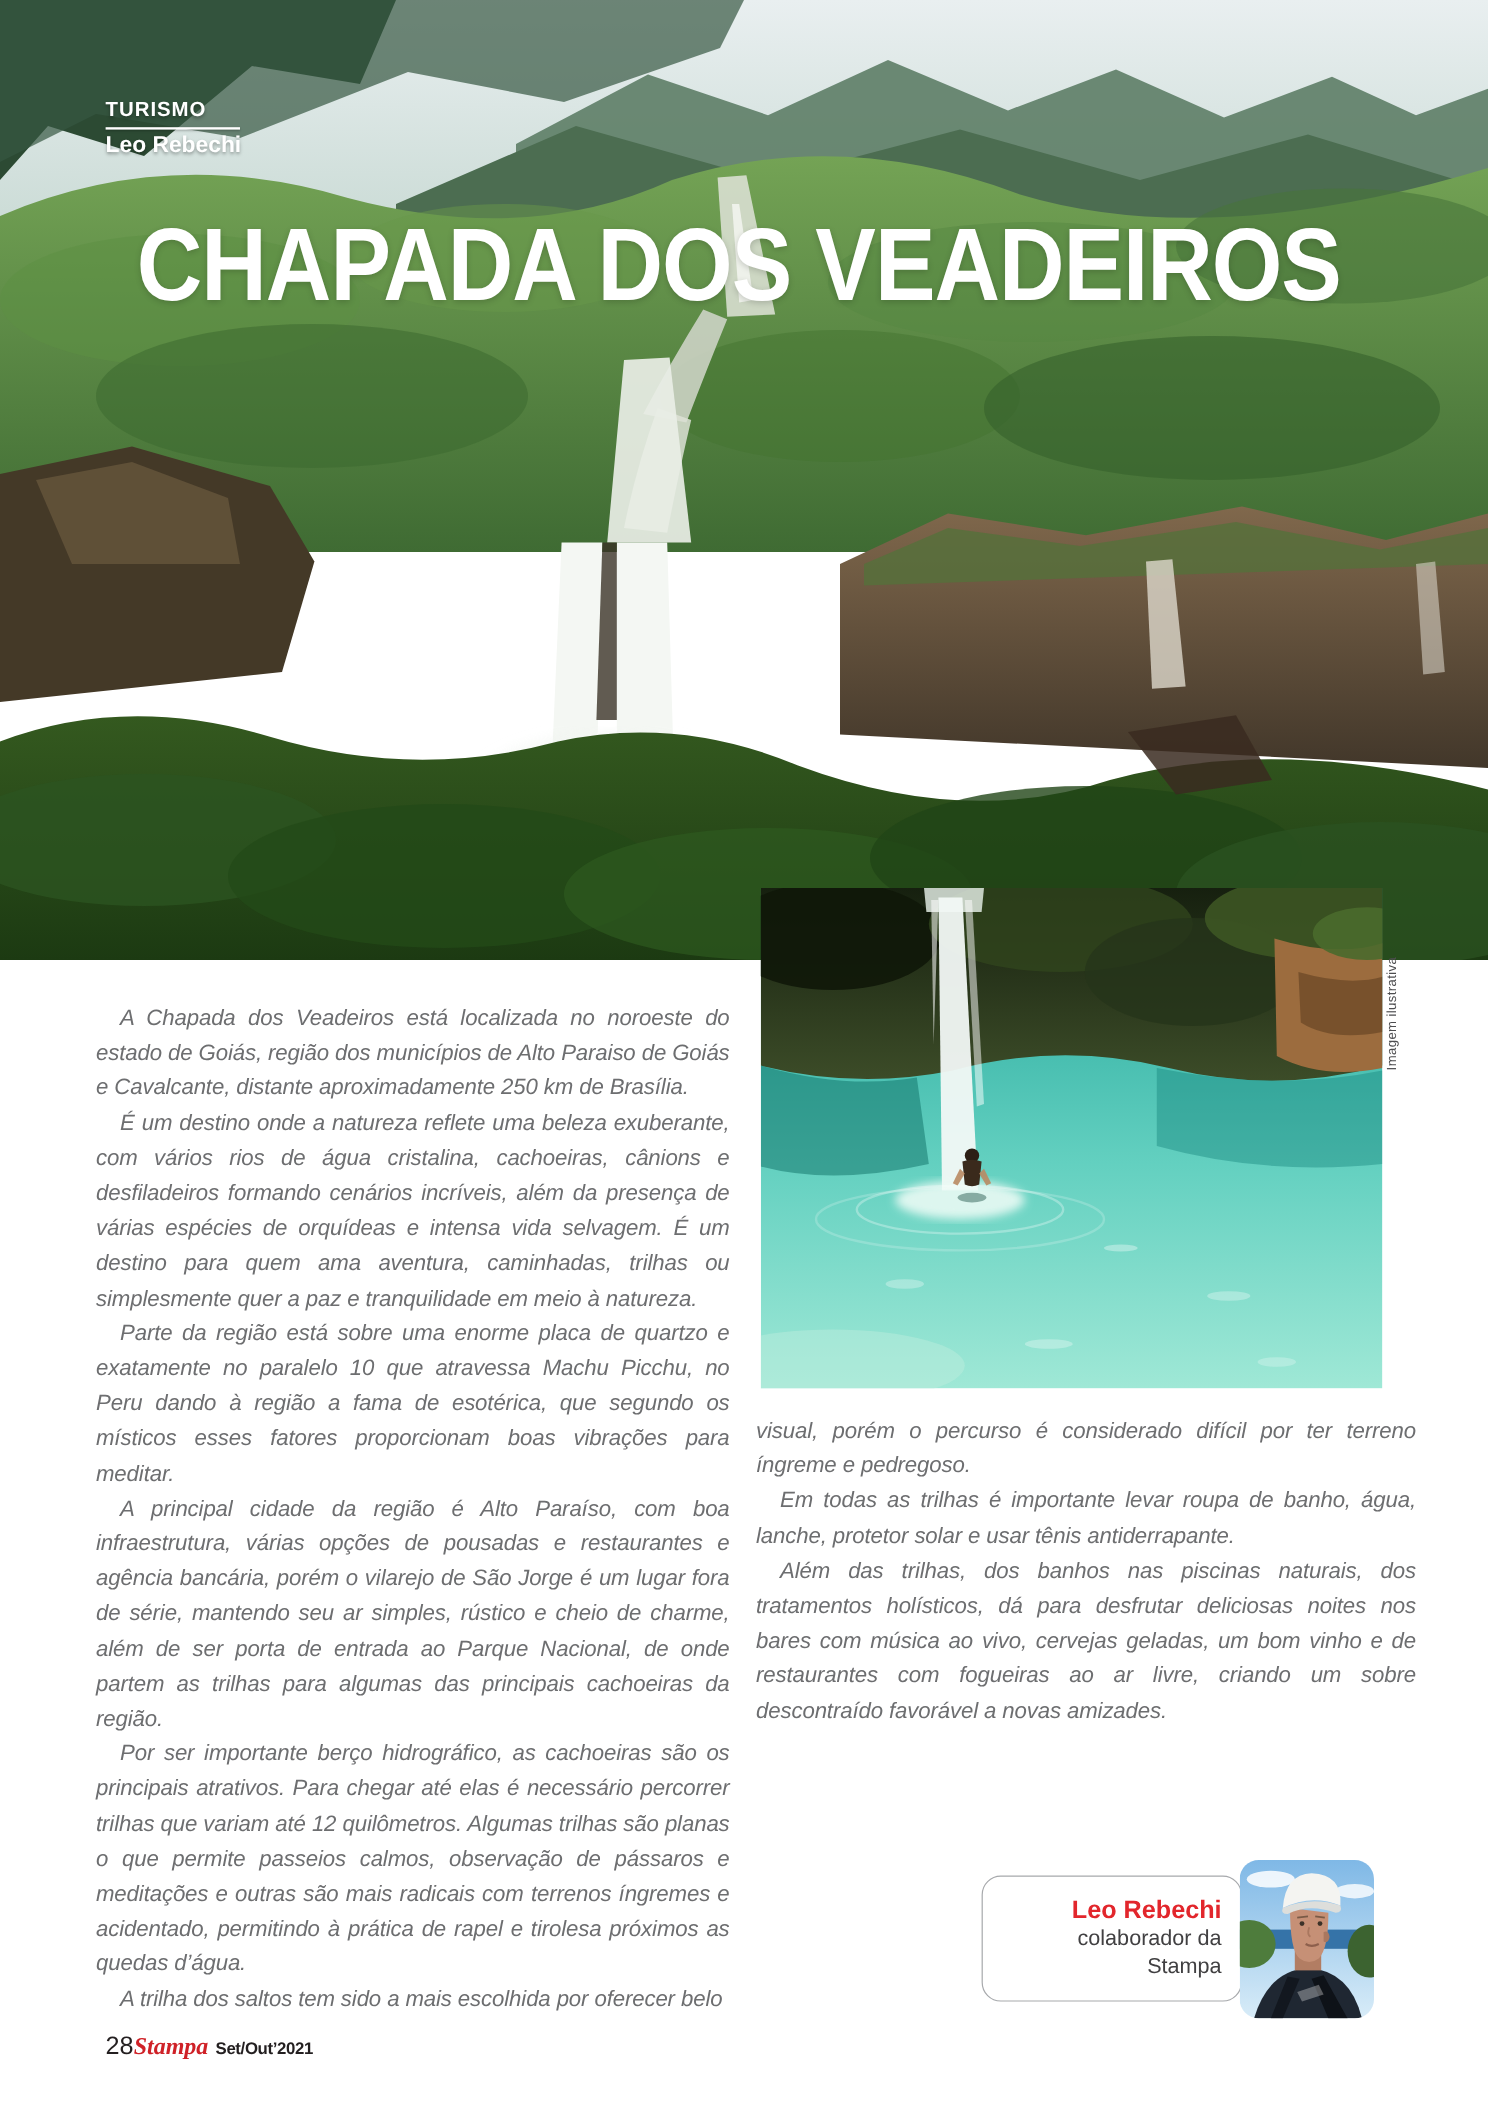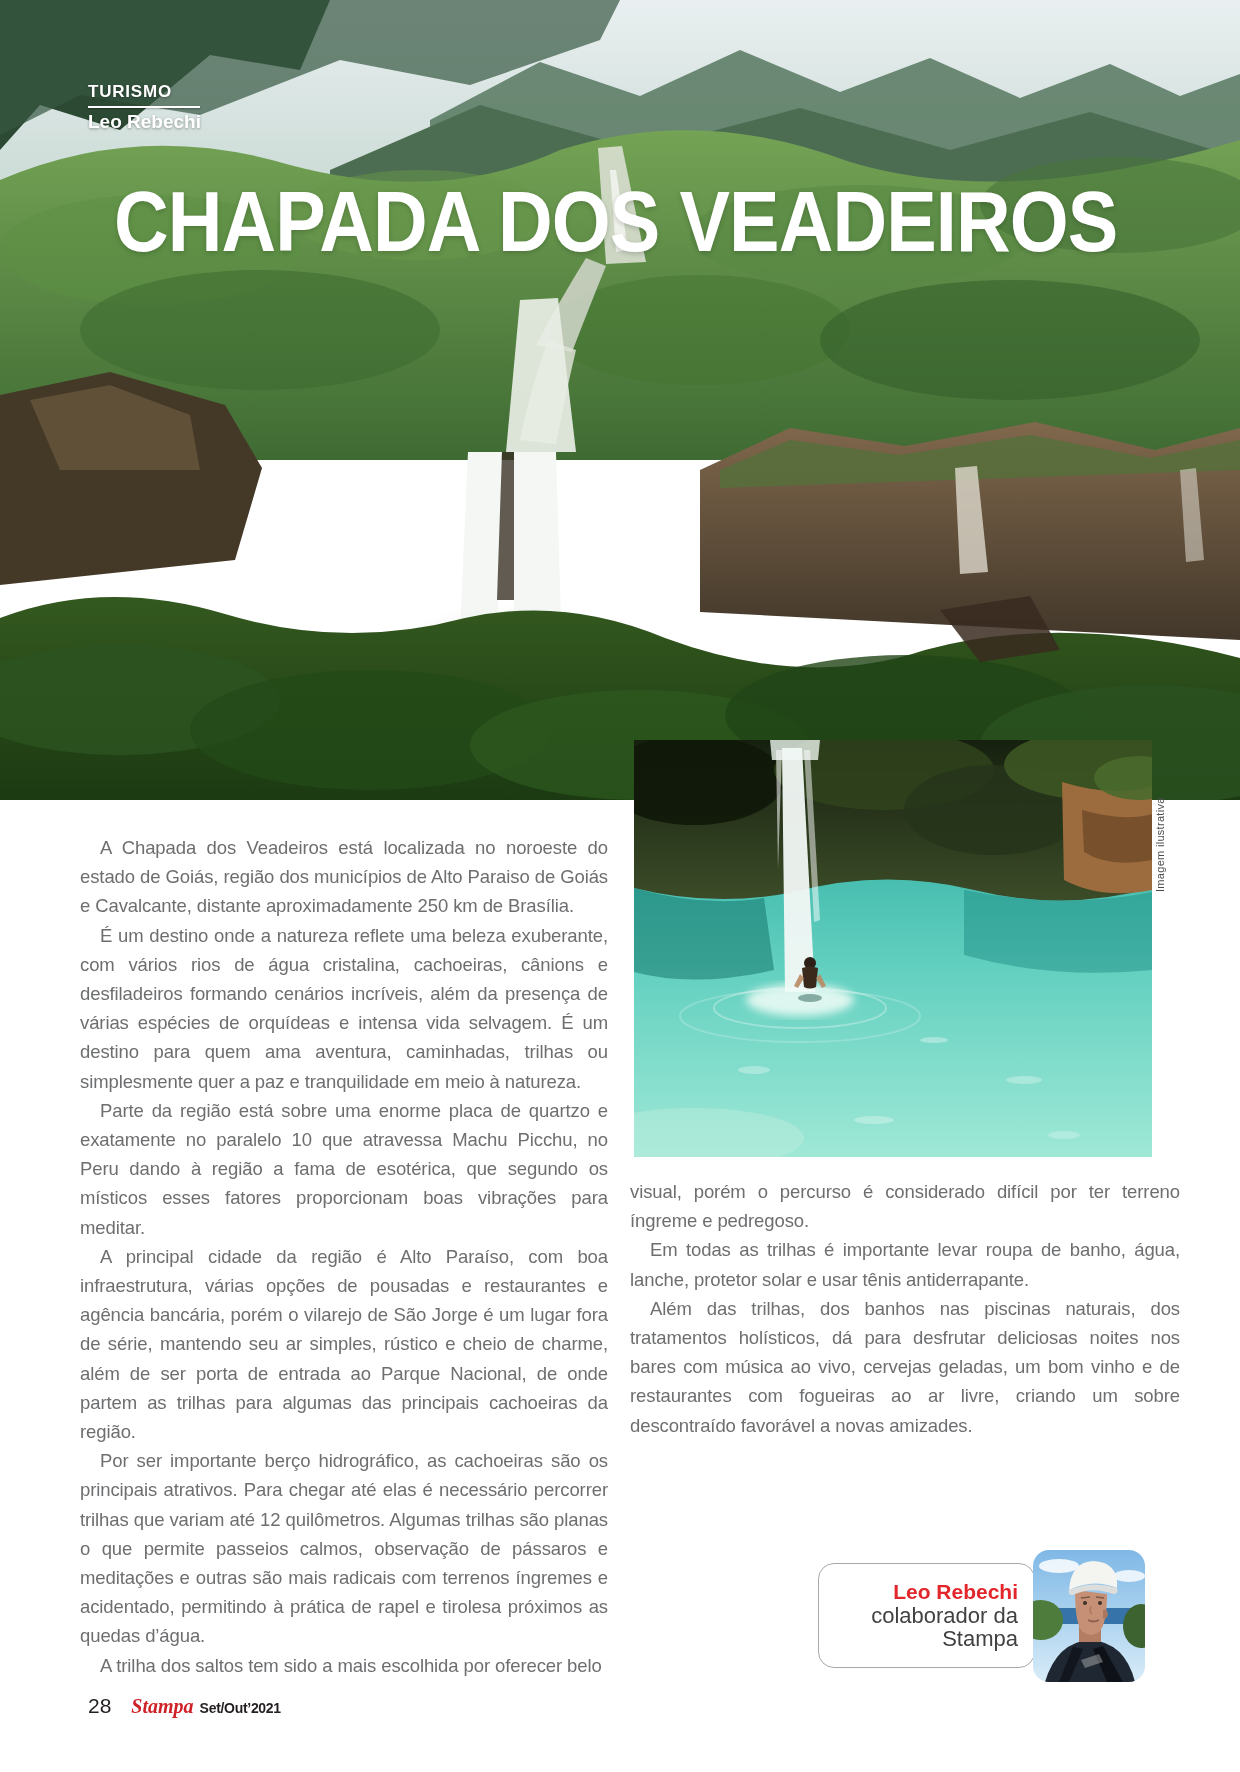--- a/index.html
+++ b/index.html
@@ -25,38 +25,38 @@
   .photo2 svg{display:block;width:100%;height:100%;}
   .photo-credit{
     position:absolute;left:1154px;top:892px;transform:rotate(-90deg);transform-origin:0 0;
     font-size:11px;color:#4d4d4f;letter-spacing:.3px;white-space:nowrap;
   }
   
   .col{position:absolute;color:#6d6e70;font-size:18.5px;line-height:29.2px;
        text-align:justify;letter-spacing:-0.1px;}
   .col-left{left:80px;top:833px;width:528px;}
   .col-right{left:630px;top:1177px;width:550px;}
-  .col p{margin:0;text-indent:20px;}
+  .col p{margin:0;text-indent:20px;font-style:italic;}
   .col p.noindent{text-indent:0;}
   
   .author-box{
     position:absolute;left:818px;top:1563px;width:217px;height:105px;
     border:1.5px solid #a7a9ac;border-radius:16px;background:#fff;
     box-sizing:border-box;text-align:right;padding:15px 16px 0 0;
   }
   .author-box .name{font-size:21px;font-weight:700;color:#e2262c;line-height:25px;}
-  .author-box .role{font-size:22px;color:#414042;line-height:23px;}
+  .author-box .role{font-size:18px;color:#414042;line-height:23px;}
   .author-photo{
     position:absolute;left:1033px;top:1550px;width:112px;height:132px;
     border-radius:16px;overflow:hidden;
   }
   .author-photo svg{display:block;width:100%;height:100%;}
   
   .footer{position:absolute;left:88px;top:1694px;font-size:21px;color:#231f20;white-space:nowrap;}
-  .footer .pagenum{font-weight:400;margin-right:20px;}
+  .footer .pagenum{font-weight:400;margin-right:0;}
   .footer .mag{font-family:"Liberation Serif",serif;font-style:italic;font-weight:700;
                color:#cf2127;margin-right:6px;font-size:20px;}
   .footer .issue{font-weight:700;font-size:14px;letter-spacing:-0.3px;}
 </style>
 </head>
 <body>
 
 <div class="page">
 
   <div class="hero">

